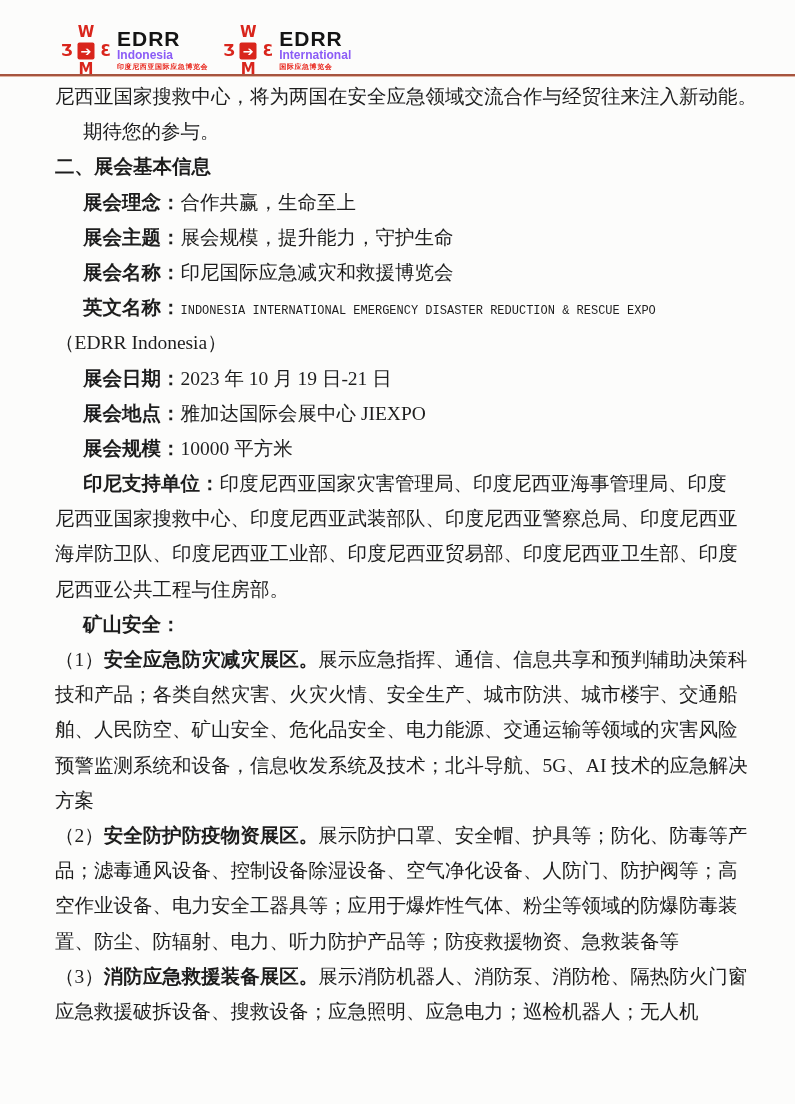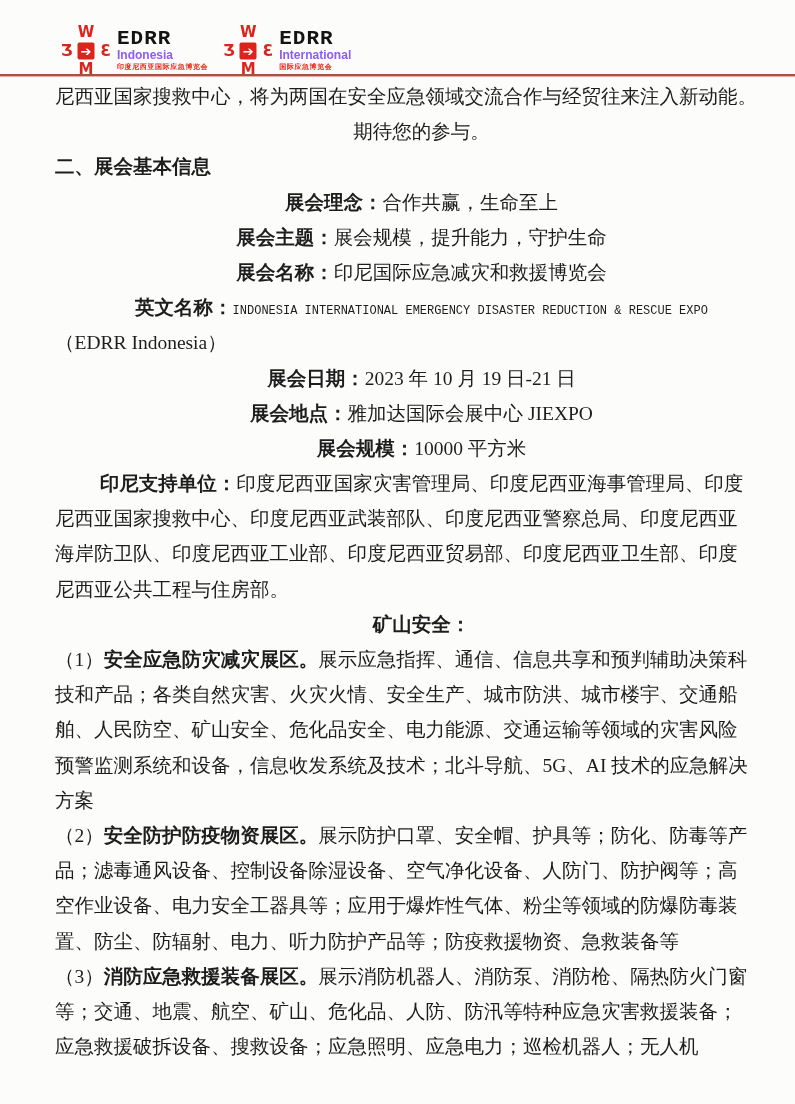--- a/index.html
+++ b/index.html
@@ -23,33 +23,33 @@
   .emblem span{position:absolute;line-height:1;}
   .em-t{top:-2px;left:50%;transform:translateX(-50%);font-size:15px;}
   .em-b{bottom:-2px;left:50%;transform:translateX(-50%);font-size:15px;}
   .em-l{left:-1px;top:50%;transform:translateY(-50%);font-size:15px;}
   .em-r{right:-1px;top:50%;transform:translateY(-50%);font-size:15px;}
   .em-c{left:50%;top:50%;transform:translate(-50%,-50%);
     width:17px;height:17px;background:#d9251c;border-radius:2px;
     display:flex;align-items:center;justify-content:center;}
   .em-arrow{position:static !important;color:#ffffff;font-size:13px;line-height:1;}
   .logo-text{display:flex;flex-direction:column;padding-top:2px;}
-  .logo-name{font-family:Liberation Mono, monospace;
+  .logo-name{font-family:Liberation Sans, sans-serif;
     font-weight:bold;font-size:21px;line-height:20px;color:#141414;letter-spacing:1px;}
   .logo-region{font-family:"Liberation Sans","DejaVu Sans",sans-serif;
     font-weight:bold;font-size:12px;line-height:13px;color:#8b5cf6;}
   .logo-subtitle{font-family:"Liberation Sans","DejaVu Sans",sans-serif;
     font-weight:bold;font-size:7px;line-height:9px;color:#e8261c;letter-spacing:0.6px;white-space:nowrap;}
   .divider{position:absolute;top:74px;left:0;width:795px;height:0;
     border-top:2px solid #a6543f;border-bottom:1px solid #e0b3a0;}
 
   
   .doc{position:absolute;top:79px;left:55px;width:705px;}
   .line{height:35.2px;line-height:35.2px;font-size:19.5px;white-space:nowrap;}
-  .line.ind{padding-left:28px;text-align:center;}
+  .line.ind{padding-left:28px;}
   .b{font-weight:bold;}
   .en{font-family:"Liberation Mono","DejaVu Sans Mono",monospace;
     font-size:12px;letter-spacing:0;}
 </style>
 </head>
 <body>
 
 <div class="page">
 
   <div class="header">
@@ -113,17 +113,16 @@
       <div class="line"><span class="">（1）</span><span class="b">安全应急防灾减灾展区。</span><span class="">展示应急指挥、通信、信息共享和预判辅助决策科</span></div>
       <div class="line"><span class="">技和产品；各类自然灾害、火灾火情、安全生产、城市防洪、城市楼宇、交通船</span></div>
       <div class="line"><span class="">舶、人民防空、矿山安全、危化品安全、电力能源、交通运输等领域的灾害风险</span></div>
       <div class="line"><span class="">预警监测系统和设备，信息收发系统及技术；北斗导航、5G、AI 技术的应急解决</span></div>
       <div class="line"><span class="">方案</span></div>
       <div class="line"><span class="">（2）</span><span class="b">安全防护防疫物资展区。</span><span class="">展示防护口罩、安全帽、护具等；防化、防毒等产</span></div>
       <div class="line"><span class="">品；滤毒通风设备、控制设备除湿设备、空气净化设备、人防门、防护阀等；高</span></div>
       <div class="line"><span class="">空作业设备、电力安全工器具等；应用于爆炸性气体、粉尘等领域的防爆防毒装</span></div>
       <div class="line"><span class="">置、防尘、防辐射、电力、听力防护产品等；防疫救援物资、急救装备等</span></div>
       <div class="line"><span class="">（3）</span><span class="b">消防应急救援装备展区。</span><span class="">展示消防机器人、消防泵、消防枪、隔热防火门窗</span></div>
-      <div class="line"><span class="">等；交通、地震、航空、矿山、危化品、人防、防汛等特种应急灾害救援装备；</span></div>
       <div class="line"><span class="">应急救援破拆设备、搜救设备；应急照明、应急电力；巡检机器人；无人机</span></div>
     </div>
 
 </div>
 
 </body></html>

